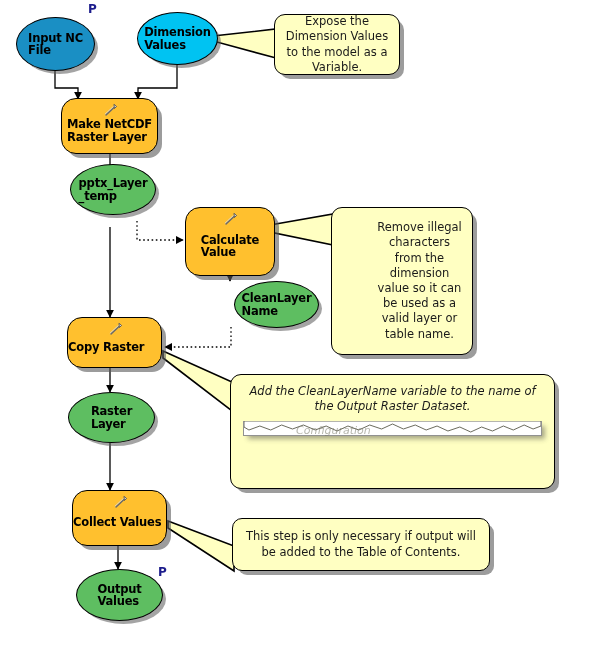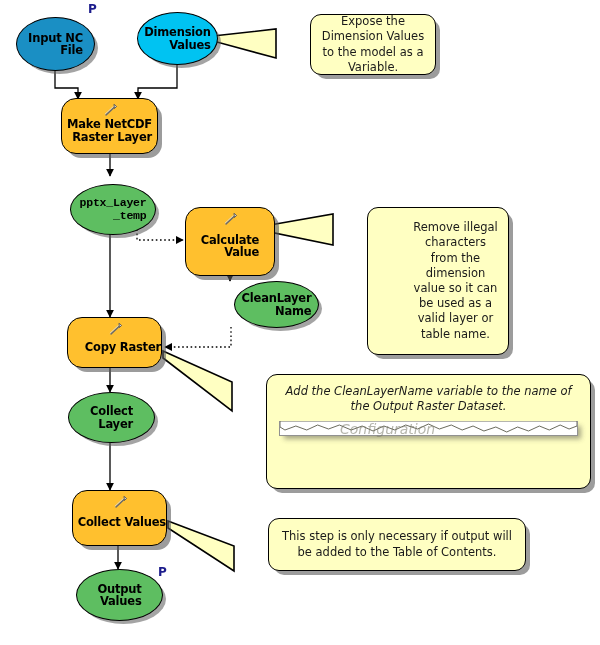--- a/index.html
+++ b/index.html
@@ -21,21 +21,21 @@
     width: 600px;
     height: 645px;
   }
   
   .node {
     position: absolute;
     box-sizing: border-box;
     display: flex;
     align-items: center;
     justify-content: center;
-    text-align: right;
+    text-align: left;
     line-height: 1.08;
     color: #000000;
     z-index: 5;
   }
   .oval {
     border-radius: 50%;
     border: 1.6px solid #000000;
     font-weight: bold;
     font-size: 11.5px;
     letter-spacing: -0.2px;
@@ -89,21 +89,20 @@
     font-family: "DejaVu Sans", sans-serif;
     font-size: 11.5px;
     line-height: 1.32;
     text-align: center;
     display: flex;
     flex-direction: column;
     align-items: center;
     justify-content: center;
     padding: 8px 10px;
     z-index: 6;
-    margin-left: 36px;
   }
   .callout p { margin: 0; }
 
   
   .shot {
     position: relative;
     width: 100%;
     margin-top: 7px;
     background: #ffffff;
     border: 1px solid #919191;
@@ -124,24 +123,24 @@
     color: #111111;
     padding: 3px 6px 5px 9px;
   }
   .shot .torn {
     display: block;
     width: 100%;
     height: 14px;
     margin-top: -1px;
   }
   .shot-ghost {
-    font-size: 14px;
+    font-size: 11px;
     color: #7a7a6a;
     position: absolute;
-    left: 60px;
+    left: 52px;
     bottom: -3px;
     opacity: .55;
   }
 </style>
 </head>
 <body>
 
 <svg id="canvas" viewBox="0 0 600 645" xmlns="http://www.w3.org/2000/svg">
   <defs>
     <marker id="ah" viewBox="0 0 10 10" refX="9" refY="5" markerWidth="6" markerHeight="6" orient="auto-start-reverse">
@@ -198,21 +197,21 @@
     <path d="M14.5 1.5 L17.5 4 L15 6.3 Z" fill="#e8e8e8" stroke="#4a4a4a" stroke-width="1"></path>
     <path d="M14.6 5.2 L5.5 13.6" stroke="#6a6a6a" stroke-width="1.7" stroke-linecap="round"></path>
     <path d="M13.6 4.2 L4.5 12.6" stroke="#dcdcdc" stroke-width="1" stroke-linecap="round"></path>
   </svg>
   <span style="display:block">
     <span>Make NetCDF</span><br>
     <span>Raster Layer</span>
   </span>
 </div>
 
-<div class="node oval oval-var" style="left:70px; top:184px; width:86px; height:51px;font-family:Liberation Mono, monospace;">
+<div class="node oval oval-var" style="left:70px; top:164px; width:86px; height:51px;">
   <span style="display:block">
     <span>pptx_Layer</span><br>
     <span>_temp</span>
   </span>
 </div>
 
 <div class="node tool" style="left:185px; top:207px; width:90px; height:69px;">
   <svg class="hammer" viewBox="0 0 20 16">
     <path d="M14.5 1.5 L17.5 4 L15 6.3 Z" fill="#e8e8e8" stroke="#4a4a4a" stroke-width="1"></path>
     <path d="M14.6 5.2 L5.5 13.6" stroke="#6a6a6a" stroke-width="1.7" stroke-linecap="round"></path>
@@ -224,32 +223,32 @@
   </span>
 </div>
 
 <div class="node oval oval-var" style="left:189px; top:281px; width:85px; height:47px;margin-left:45px;">
   <span style="display:block">
     <span>CleanLayer</span><br>
     <span>Name</span>
   </span>
 </div>
 
-<div class="node tool" style="left:67px; top:317px; width:95px; height:51px;padding-left:12px;">
+<div class="node tool" style="left:67px; top:317px; width:95px; height:51px;">
   <svg class="hammer" viewBox="0 0 20 16">
     <path d="M14.5 1.5 L17.5 4 L15 6.3 Z" fill="#e8e8e8" stroke="#4a4a4a" stroke-width="1"></path>
     <path d="M14.6 5.2 L5.5 13.6" stroke="#6a6a6a" stroke-width="1.7" stroke-linecap="round"></path>
     <path d="M13.6 4.2 L4.5 12.6" stroke="#dcdcdc" stroke-width="1" stroke-linecap="round"></path>
   </svg>
   <span class="lbl">Copy Raster</span>
 </div>
 
 <div class="node oval oval-var" style="left:68px; top:392px; width:87px; height:51px;">
   <span style="display:block">
-    <span>Collect</span><br>
+    <span>Raster</span><br>
     <span>Layer</span>
   </span>
 </div>
 
 <div class="node tool" style="left:72px; top:490px; width:95px; height:56px;">
   <svg class="hammer" viewBox="0 0 20 16">
     <path d="M14.5 1.5 L17.5 4 L15 6.3 Z" fill="#e8e8e8" stroke="#4a4a4a" stroke-width="1"></path>
     <path d="M14.6 5.2 L5.5 13.6" stroke="#6a6a6a" stroke-width="1.7" stroke-linecap="round"></path>
     <path d="M13.6 4.2 L4.5 12.6" stroke="#dcdcdc" stroke-width="1" stroke-linecap="round"></path>
   </svg>
@@ -277,15 +276,15 @@
   <div class="shot">
     <svg class="torn" viewBox="0 0 300 14" preserveAspectRatio="none">
       <path d="M0,0 L300,0 L300,5 L292,8 L283,4 L272,9 L262,5 L251,10 L240,6 L229,11
                L218,6 L206,10 L195,5 L184,9 L173,4 L161,8 L150,3 L139,8 L127,4 L116,9
                L105,5 L94,10 L83,5 L72,9 L60,4 L49,8 L38,4 L27,9 L16,5 L5,9 L0,6 Z" fill="#ffffff" stroke="#5a5a4a" stroke-width="0.9"></path>
     </svg>
     <span class="shot-ghost">Configuration</span>
   </div>
 </div>
 
-<div class="callout" style="left:232px; top:518px; width:258px; height:53px;">
+<div class="callout" style="left:232px; top:518px; width:258px; height:53px;border-radius:10px;">
   <p>This step is only necessary if output will be added to the Table of Contents.</p>
 </div>
 
 </body></html>

